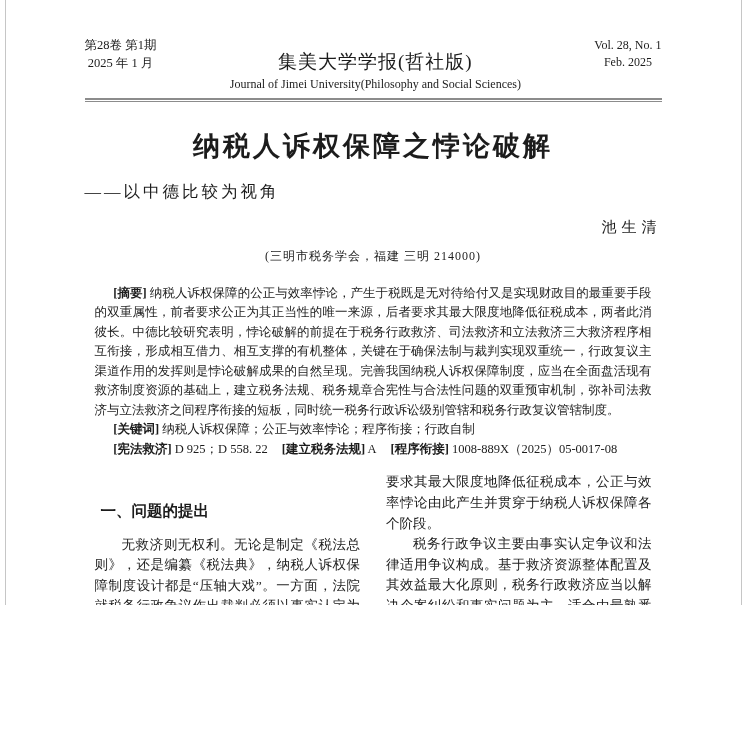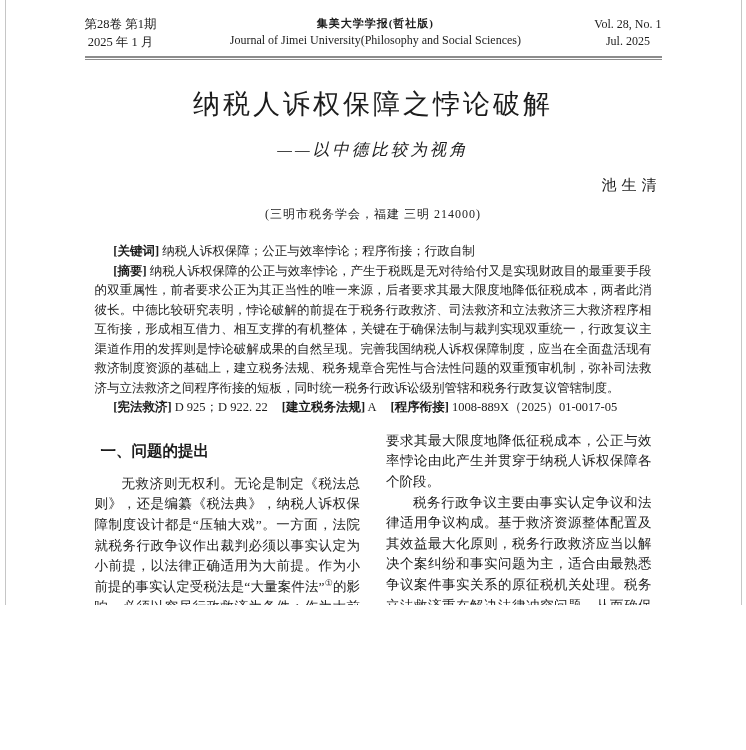--- a/index.html
+++ b/index.html
@@ -18,36 +18,36 @@
   .content { width: 577px; margin: 0 auto; }
 
   
   .jheader {
     display: flex; justify-content: space-between; align-items: center;
     padding-top: 15px; padding-bottom: 5px;
   }
   .jheader .blk { text-align: center; line-height: 1.45; }
   .hdr-cn { font-size: 12.5px; }
   .hdr-en { font-size: 12px; }
-  .jname-cn { font-size: 11px; font-weight: bold; letter-spacing: 1px; }
+  .jname-cn { font-size: 19px; font-weight: normal; letter-spacing: 1px; margin-top: 33px; }
   .rule {
     height: 4px; box-sizing: border-box;
     border-top: 2px solid #8c8c8c;
     border-bottom: 1px solid #8c8c8c;
   }
 
   
   .title {
     margin-top: 26px; text-align: center;
     font-family: "Liberation Sans", sans-serif;
-    font-size: 27px; font-weight: normal; letter-spacing: 3px;
+    font-size: 27px; font-weight: bold; letter-spacing: 3px;
   }
   .subtitle {
-    margin-top: 17px; text-align: center;
-    font-size: 16.5px; letter-spacing: 3px; font-style: italic;
+    margin-top: 17px; text-align: left;
+    font-size: 16.5px; letter-spacing: 3px;
   }
   .author {
     margin-top: 15px; text-align: right;
     font-size: 15px; letter-spacing: 5px;
   }
   .affiliation {
     margin-top: 11px; text-align: center;
     font-size: 12px; letter-spacing: 1px;
   }
 
@@ -61,21 +61,21 @@
   
   .twocol {
     margin-top: 13px; padding: 0 10px;
     column-count: 2; column-gap: 26px;
     height: 352px; overflow: hidden;
     font-size: 13.5px; line-height: 20.6px; text-align: justify;
   }
   .twocol h2 {
     font-family: Liberation Sans, sans-serif;
     font-size: 15.5px; font-weight: bold;
-    margin: 10px 0 13px 0; padding-left: 6px;
+    margin: 29px 0 13px 0; padding-left: 6px;
     line-height: 1.3; text-align: left;
   }
   .twocol p { margin: 0; text-indent: 2em; }
   sup { font-size: 9px; line-height: 0; }
 </style>
 </head>
 <body>
 
 <div class="page">
   <div class="edge-line edge-left"></div>
@@ -87,34 +87,34 @@
       <div class="blk">
         <div class="hdr-cn">第28卷 第1期</div>
         <div class="hdr-cn">2025 年 1 月</div>
       </div>
       <div class="blk">
         <div class="jname-cn">集美大学学报(哲社版)</div>
         <div class="hdr-en">Journal of Jimei University(Philosophy and Social Sciences)</div>
       </div>
       <div class="blk">
         <div class="hdr-en">Vol. 28, No. 1</div>
-        <div class="hdr-en">Jul. 2025</div>
+        <div class="hdr-en">Feb. 2025</div>
       </div>
     </div>
     <div class="rule"></div>
 
     <div class="title">纳税人诉权保障之悖论破解</div>
     <div class="subtitle">——以中德比较为视角</div>
     <div class="author">池生清</div>
     <div class="affiliation">(三明市税务学会，福建 三明 214000)</div>
 
     <div class="meta">
+      <p><span class="lbl">[摘要]</span><span> 纳税人诉权保障的公正与效率悖论，产生于税既是无对待给付又是实现财政目的最重要手段的双重属性，前者要求公正为其正当性的唯一来源，后者要求其最大限度地降低征税成本，两者此消彼长。中德比较研究表明，悖论破解的前提在于税务行政救济、司法救济和立法救济三大救济程序相互衔接，形成相互借力、相互支撑的有机整体，关键在于确保法制与裁判实现双重统一，行政复议主渠道作用的发挥则是悖论破解成果的自然呈现。完善我国纳税人诉权保障制度，应当在全面盘活现有救济制度资源的基础上，建立税务法规、税务规章合宪性与合法性问题的双重预审机制，弥补司法救济与立法救济之间程序衔接的短板，同时统一税务行政诉讼级别管辖和税务行政复议管辖制度。</span></p>
       <p><span class="lbl">[关键词]</span><span> 纳税人诉权保障；公正与效率悖论；程序衔接；行政自制</span></p>
-      <p><span class="lbl">[摘要]</span><span> 纳税人诉权保障的公正与效率悖论，产生于税既是无对待给付又是实现财政目的最重要手段的双重属性，前者要求公正为其正当性的唯一来源，后者要求其最大限度地降低征税成本，两者此消彼长。中德比较研究表明，悖论破解的前提在于税务行政救济、司法救济和立法救济三大救济程序相互衔接，形成相互借力、相互支撑的有机整体，关键在于确保法制与裁判实现双重统一，行政复议主渠道作用的发挥则是悖论破解成果的自然呈现。完善我国纳税人诉权保障制度，应当在全面盘活现有救济制度资源的基础上，建立税务法规、税务规章合宪性与合法性问题的双重预审机制，弥补司法救济与立法救济之间程序衔接的短板，同时统一税务行政诉讼级别管辖和税务行政复议管辖制度。</span></p>
-      <p class="clc-line"><span class="seg"><span class="lbl">[宪法救济]</span><span> D 925；D 922. 22</span></span><span class="seg"><span class="lbl">[建立税务法规]</span><span> A</span></span><span class="seg"><span class="lbl">[程序衔接]</span><span> 1008-889X（2025）01-0017-05</span></span></p>
+      <p class="clc-line"><span class="seg"><span class="lbl">[宪法救济]</span><span> D 925；D 558. 22</span></span><span class="seg"><span class="lbl">[建立税务法规]</span><span> A</span></span><span class="seg"><span class="lbl">[程序衔接]</span><span> 1008-889X（2025）05-0017-08</span></span></p>
     </div>
 
     <div class="twocol">
       <h2>一、问题的提出</h2>
       <p><span>无救济则无权利。无论是制定《税法总则》，还是编纂《税法典》，纳税人诉权保障制度设计都是“压轴大戏”。一方面，法院就税务行政争议作出裁判必须以事实认定为小前提，以法律正确适用为大前提。作为小前提的事实认定受税法是“大量案件法”</span><sup>①</sup><span>的影响，必须以穷尽行政救济为条件；作为大前提的法律适用受税在本质上是无对待给付的限制，必须以维护法制统一的立法救济（宪法救济）为后盾，因而纳税人诉权保障必然是由行政救济、司法救济和立法救济组成的系统工程。另一方面，税既是一种无对待给付，同时又是实现财政目的最重要的手段，前者要求公正为其正当性的唯一来源，后者要求其最大限度地降低征税成本，公正与效率悖论由此产生并贯穿于纳税人诉权保障各个阶段。</span></p>
       <p>税务行政争议主要由事实认定争议和法律适用争议构成。基于救济资源整体配置及其效益最大化原则，税务行政救济应当以解决个案纠纷和事实问题为主，适合由最熟悉争议案件事实关系的原征税机关处理。税务立法救济重在解决法律冲突问题，从而确保税收法制统一，适合由最高位、最权威的国家立法机关或其他宪法机关处理。处于两者之间的税务司法救济则需要全面处理事实问题和法律问题，从而既对征税机关进行司法审查和监督，又对税务立法救济机关起到强大的案件过滤作用。尽管世界各国的国情和政治体制各不相同，但在设计或选择纳税人诉权保障悖论</p>
     </div>
 
   </div>
 </div>

